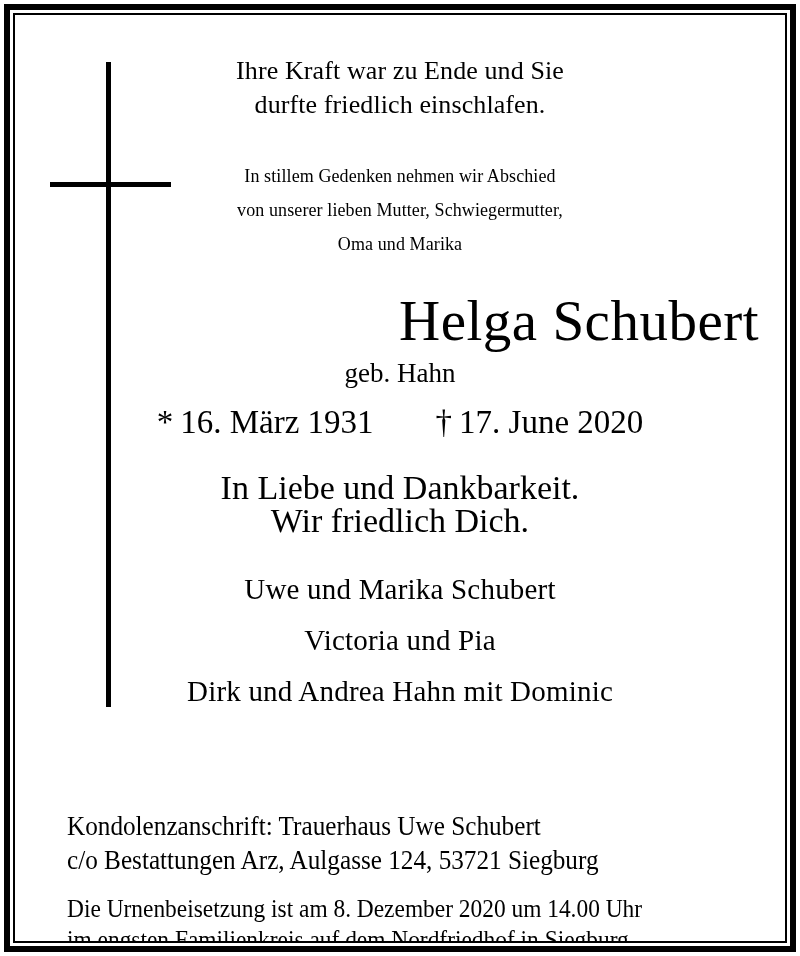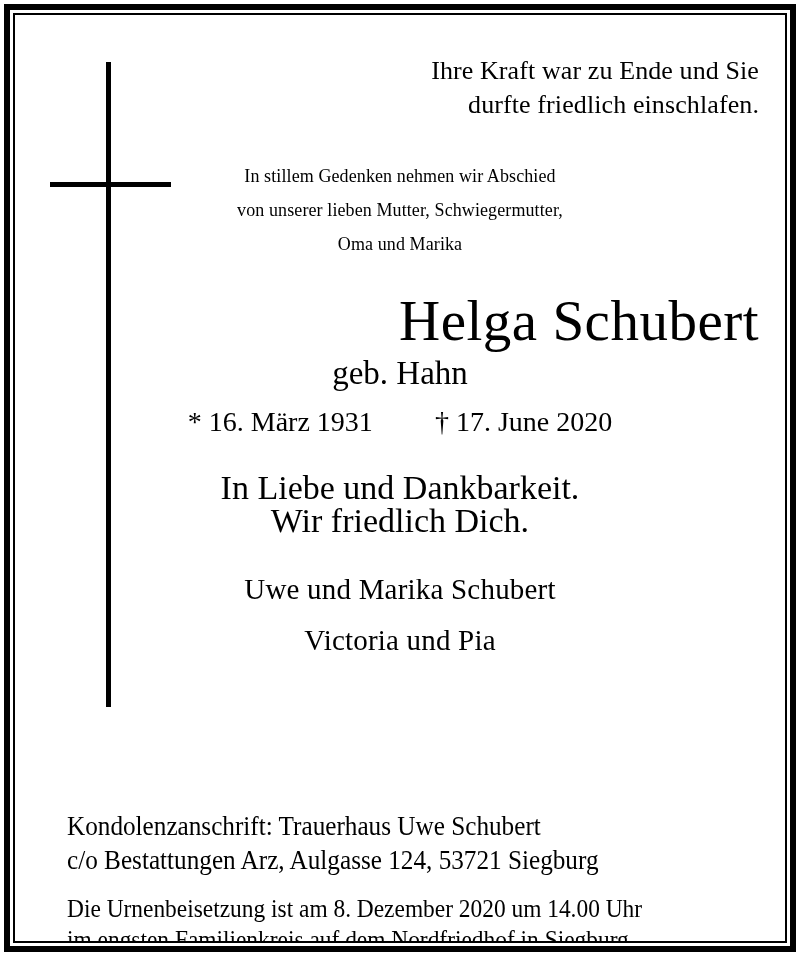--- a/index.html
+++ b/index.html
@@ -80,48 +80,47 @@
   .center-col {
     width: 100%;
     text-align: center;
   }
 
   .verse {
     margin-top: 39px;
     font-size: 26px;
     line-height: 34px;
     letter-spacing: 0.1px;
-    text-align: right;
   }
 
   .intro {
     margin-top: 37px;
     font-size: 18px;
     line-height: 34px;
     letter-spacing: 0.1px;
   }
 
   .deceased-name {
     margin-top: 29px;
     font-size: 57px;
     line-height: 62px;
     letter-spacing: 0.5px;
     white-space: nowrap;
     text-align: right;
   }
 
   .maiden-name {
     margin-top: 5px;
-    font-size: 33px;
+    font-size: 27px;
     line-height: 32px;
   }
 
   .dates {
     margin-top: 16px;
-    font-size: 28px;
+    font-size: 33px;
     line-height: 34px;
     display: flex;
     justify-content: center;
     align-items: center;
   }
   .date-birth { margin-right: 62px; }
   .date-sym { margin-right: 7px; }
 
   .farewell {
     margin-top: 32px;
@@ -200,20 +199,21 @@
         </div>
 
         <div class="center-col farewell">
           <div>In Liebe und Dankbarkeit.</div>
           <div>Wir friedlich Dich.</div>
         </div>
 
         <div class="center-col survivors">
           <div class="survivor-line">Uwe und Marika Schubert</div>
           <div class="survivor-line">Victoria und Pia</div>
+          <div class="survivor-line">Dirk und Andrea Hahn mit Dominic</div>
         </div>
 
         <div class="footer">
           <div class="contact">
             <div>Kondolenzanschrift: Trauerhaus Uwe Schubert</div>
             <div>c/o Bestattungen Arz, Aulgasse 124, 53721 Siegburg</div>
           </div>
           <div class="service">
             <div>Die Urnenbeisetzung ist am 8. Dezember 2020 um 14.00 Uhr</div>
             <div>im engsten Familienkreis auf dem Nordfriedhof in Siegburg.</div>

